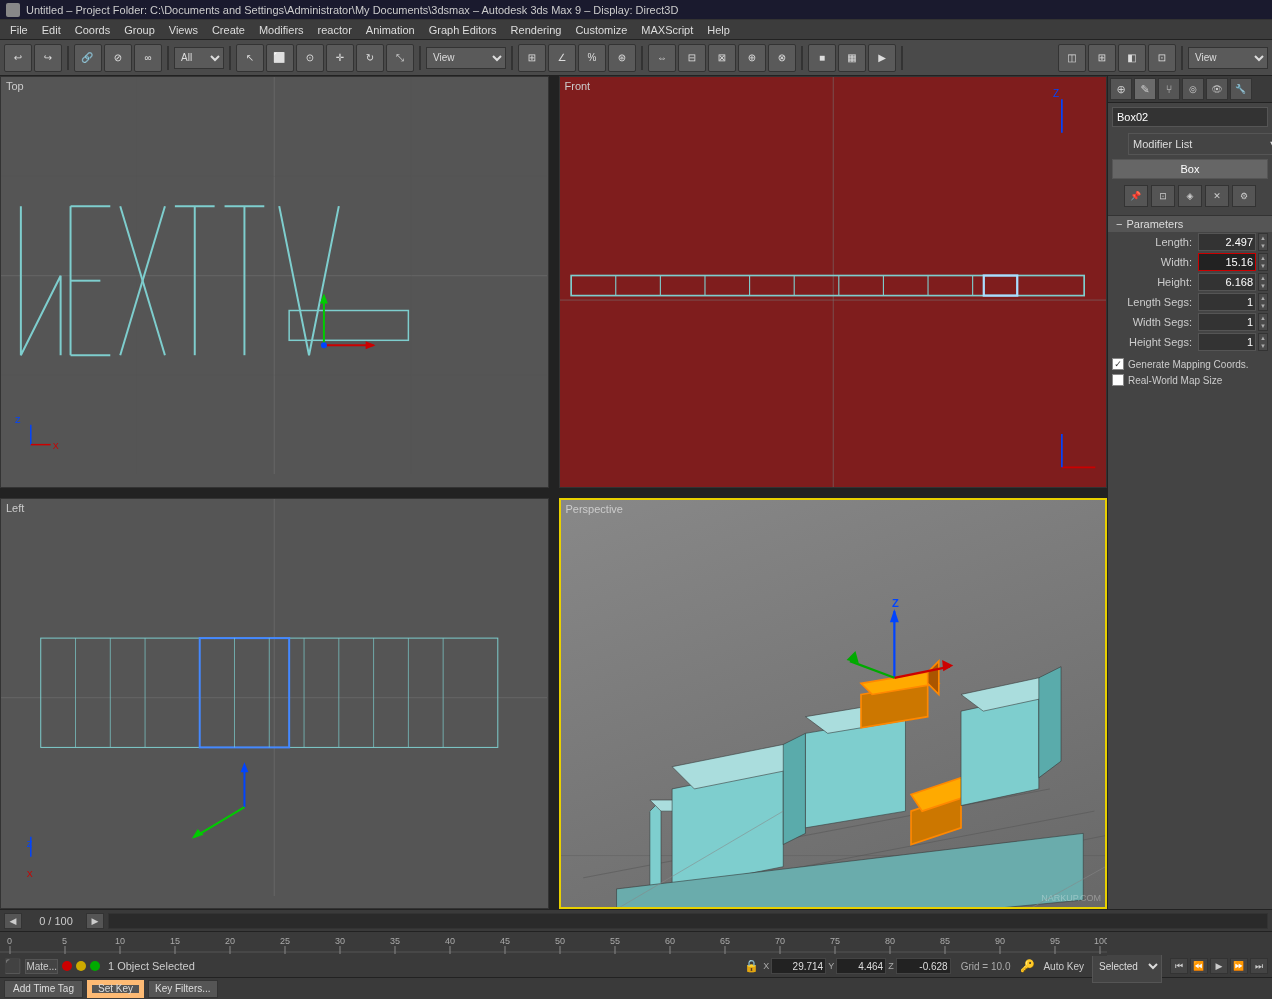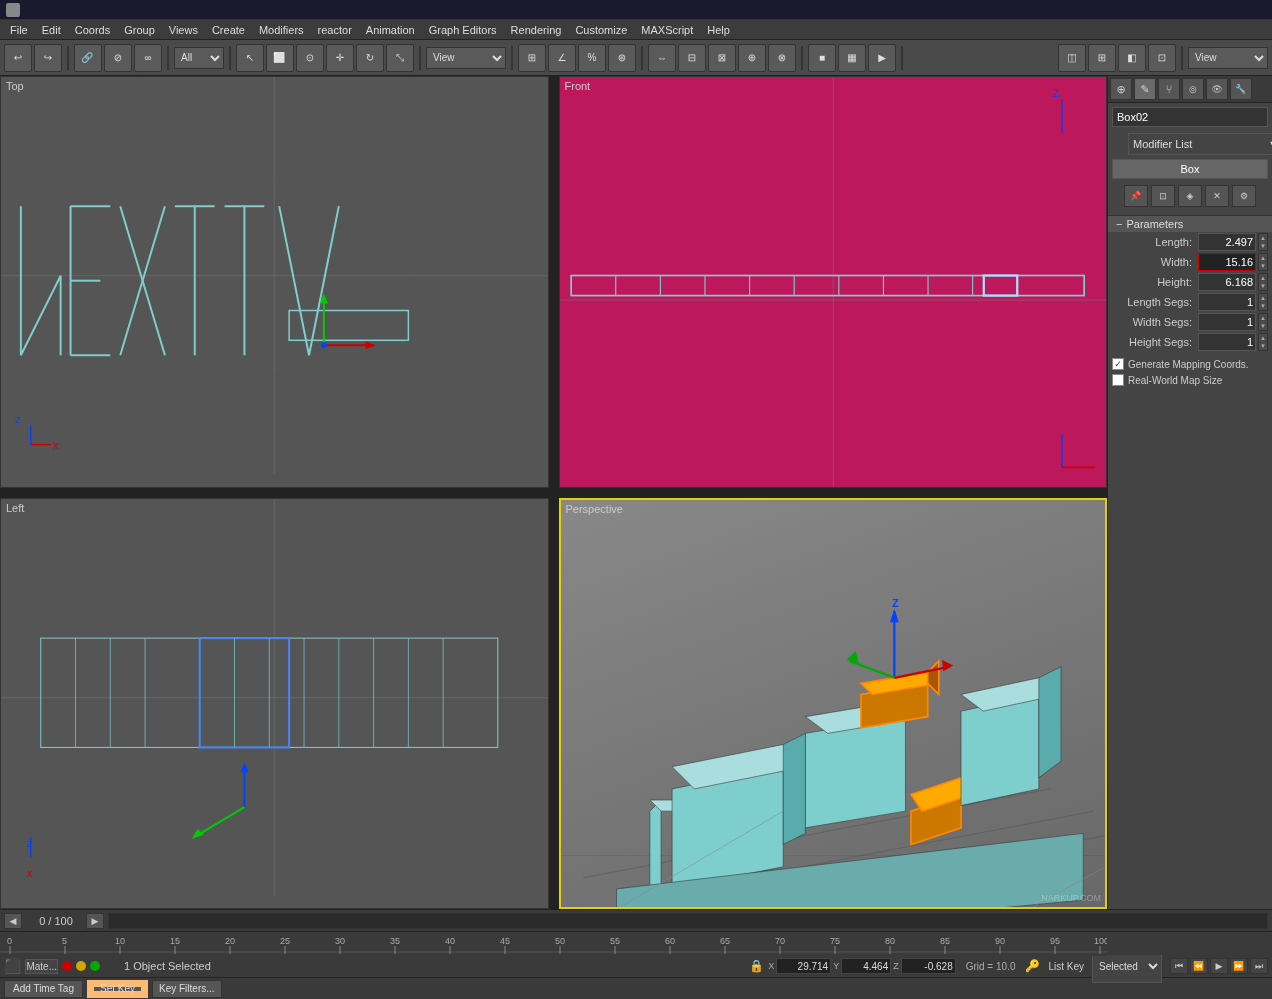--- a/index.html
+++ b/index.html
@@ -122,21 +122,21 @@
       top: 3px;
       left: 5px;
       color: #ccc;
       font-size: 11px;
       z-index: 10;
       pointer-events: none;
     }
 
     
     .vp-top { background: #555; }
-    .vp-front { background: #be185d; }
+    .vp-front { background: #7f1d1d; }
     .vp-left { background: #555; }
     .vp-perspective { background: #666; }
 
     
     #right-panel {
       width: 165px;
       background: #444;
       border-left: 1px solid #222;
       display: flex;
       flex-direction: column;
@@ -426,20 +426,21 @@
     }
 
     
     svg { display: block; }
   </style>
 </head>
 <body>
 
 <div id="title-bar">
   <div class="title-icon"></div>
+  <span>Untitled  –  Project Folder: C:\Documents and Settings\Administrator\My Documents\3dsmax  –  Autodesk 3ds Max 9  –  Display: Direct3D</span>
 </div>
 
 <div id="menu-bar">
   <span class="menu-item">File</span>
   <span class="menu-item">Edit</span>
   <span class="menu-item">Coords</span>
   <span class="menu-item">Group</span>
   <span class="menu-item">Views</span>
   <span class="menu-item">Create</span>
   <span class="menu-item">Modifiers</span>
@@ -830,48 +831,48 @@
     <text x="1094" y="12" fill="#aaa" font-size="9">100</text>
   </svg>
 </div>
 
 <div class="object-selected-bar">
   <span style="font-size:14px;">⬛</span>
   <span style="color:#ccc; font-size:10px; cursor:pointer; background:#444; padding:1px 0; border:1px solid #555;">Mate...</span>
   <div style="width:10px; height:10px; border-radius:50%; background:#cc0000;"></div>
   <div style="width:10px; height:10px; border-radius:50%; background:#ccaa00;"></div>
   <div style="width:10px; height:10px; border-radius:50%; background:#00aa00;"></div>
-  <span style="color:#ccc; font-size:11px; margin-left:20px;">1 Object Selected</span>
+  <span style="color:#ccc; font-size:11px; margin-left:4px;">1 Object Selected</span>
   <div style="flex:1"></div>
   <span style="font-size:12px; color:#aaa;">🔒</span>
   <div style="display:flex; align-items:center; gap:2px;">
     <span style="color:#aaa; font-size:9px;">X</span>
     <input class="coord-input" type="text" style="width: 55px; height: 16px; background: rgb(34, 34, 34); border: 1px solid rgb(68, 68, 68); color: rgb(221, 221, 221); font-size: 10px; padding: 0px 2px; text-align: right;" value="29.714">
     <span style="color:#aaa; font-size:9px;">Y</span>
     <input class="coord-input" type="text" style="width: 50px; height: 16px; background: rgb(34, 34, 34); border: 1px solid rgb(68, 68, 68); color: rgb(221, 221, 221); font-size: 10px; padding: 0px 2px; text-align: right;" value="4.464">
     <span style="color:#aaa; font-size:9px;">Z</span>
     <input class="coord-input" type="text" style="width: 55px; height: 16px; background: rgb(34, 34, 34); border: 1px solid rgb(68, 68, 68); color: rgb(221, 221, 221); font-size: 10px; padding: 0px 2px; text-align: right;" value="-0.628">
   </div>
   <div style="display:flex; align-items:center; gap:3px; margin-left:6px;">
     <span style="color:#aaa; font-size:10px;">Grid = 10.0</span>
   </div>
   <span style="margin-left:6px; font-size:12px; color:#aaa;">🔑</span>
-  <span style="margin-left:4px; color:#ccc; font-size:10px;">List Key</span>
+  <span style="margin-left:4px; color:#ccc; font-size:10px;">Auto Key</span>
   <select class="selected-dropdown" style="margin-left:4px;">
     <option>Selected</option>
     <option>All</option>
   </select>
   <div style="display:flex; gap:2px; margin-left:4px;">
     <div class="tl-btn" style="background:#444; width:18px; height:16px;">⏮</div>
     <div class="tl-btn" style="background:#444; width:18px; height:16px;">⏪</div>
     <div class="tl-btn" style="background:#444; width:18px; height:16px;">▶</div>
     <div class="tl-btn" style="background:#444; width:18px; height:16px;">⏩</div>
     <div class="tl-btn" style="background:#444; width:18px; height:16px;">⏭</div>
   </div>
 </div>
 
 <div id="status-bar">
   <div id="status-right" style="display:flex; align-items:center; gap:4px;">
     <div style="padding:0 8px; height:18px; background:#555; border:1px solid #333; color:#ddd; font-size:10px; display:flex; align-items:center; cursor:pointer;">Add Time Tag</div>
-    <div style="padding:0 6px; height:18px; background:#555; border:7px solid #fdba74; color:#ddd; font-size:10px; display:flex; align-items:center; cursor:pointer;">Set Key</div>
+    <div style="padding:0 6px; height:18px; background:#555; border:5px solid #fdba74; color:#ddd; font-size:10px; display:flex; align-items:center; cursor:pointer;">Set Key</div>
     <div style="padding:0 6px; height:18px; background:#555; border:1px solid #333; color:#ddd; font-size:10px; display:flex; align-items:center; cursor:pointer;">Key Filters...</div>
   </div>
 </div>
 
 </body></html>

